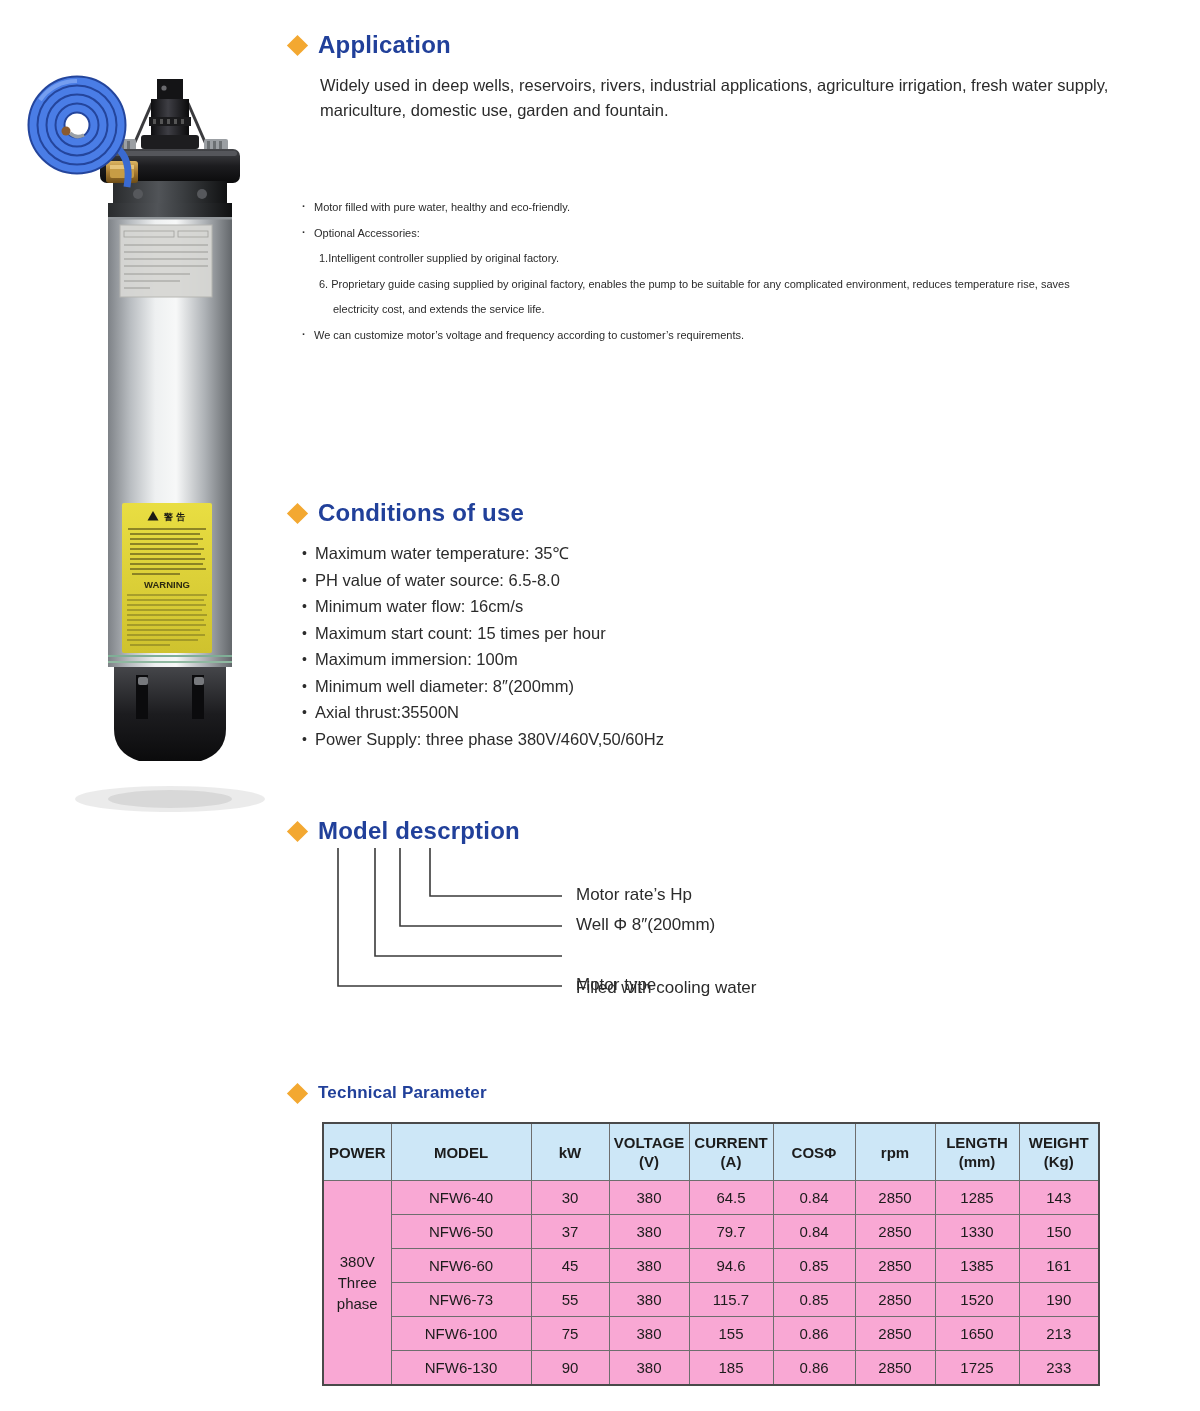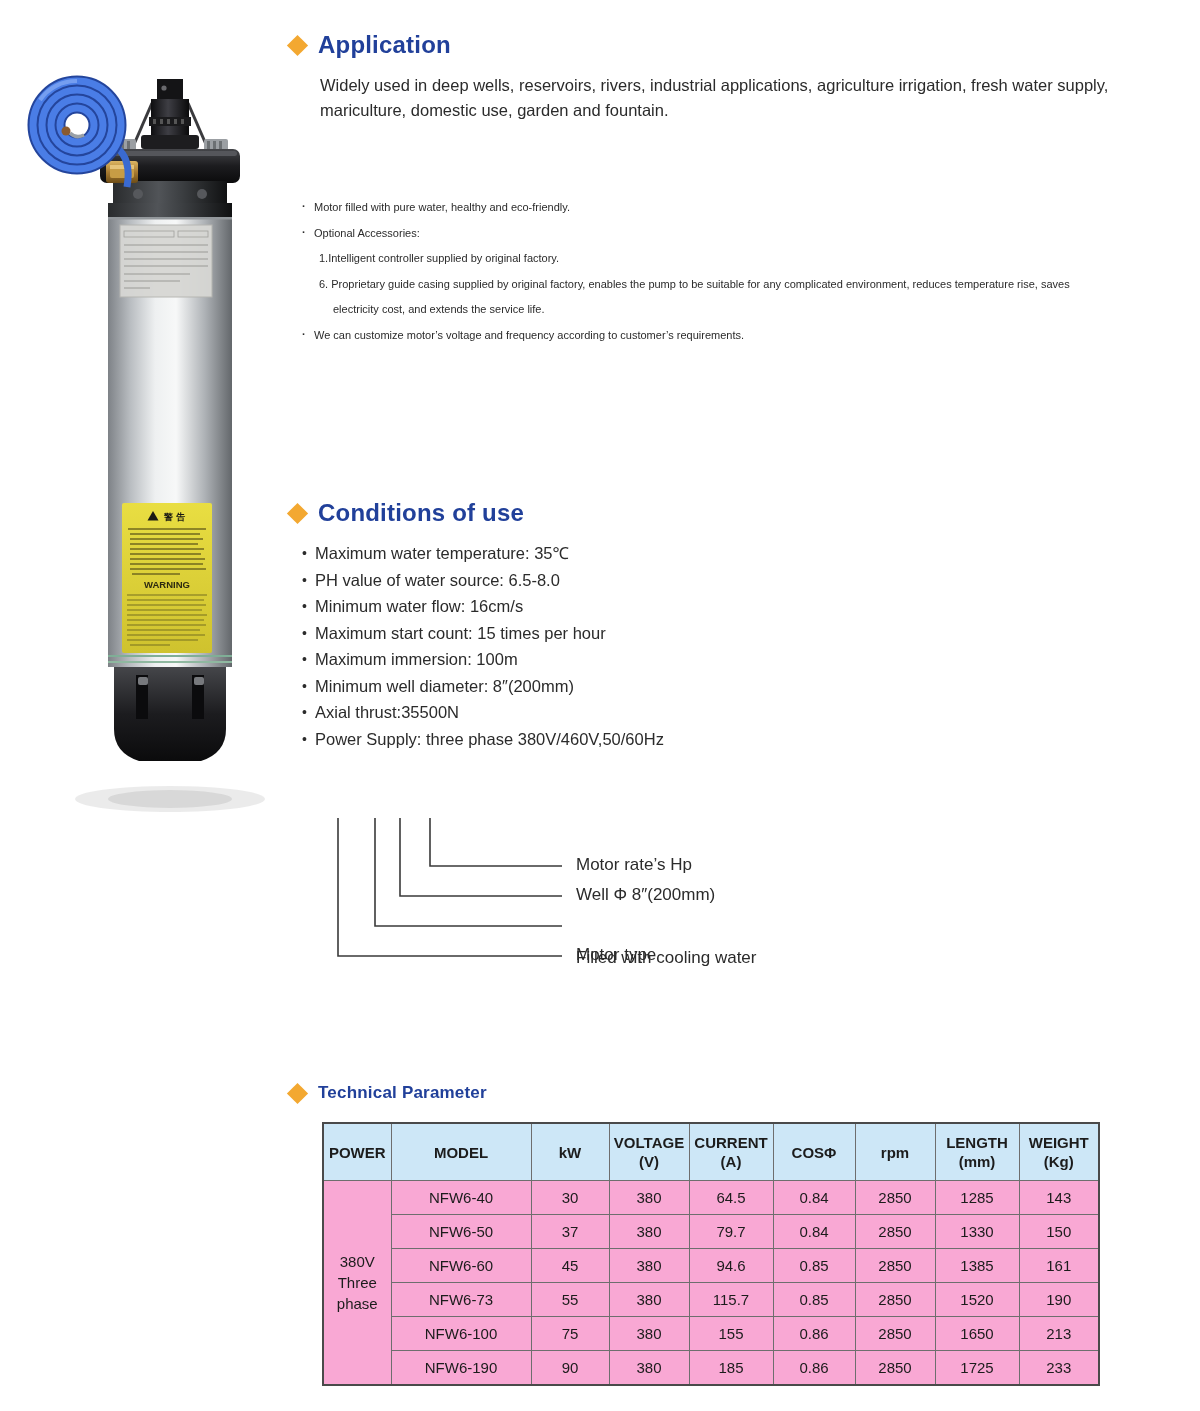--- a/index.html
+++ b/index.html
@@ -240,20 +240,24 @@
       <div class="cond-item">Minimum water flow: 16cm/s</div>
       <div class="cond-item">Maximum start count: 15 times per hour</div>
       <div class="cond-item">Maximum immersion: 100m</div>
       <div class="cond-item">Minimum well diameter: 8″(200mm)</div>
       <div class="cond-item">Axial thrust:35500N</div>
       <div class="cond-item">Power Supply: three phase 380V/460V,50/60Hz</div>
     </div>
   </div>
 
   <div class="section" style="top:816px;">
+    <div class="title-row">
+      <div class="diamond"></div>
+      <div class="section-title">Model descrption</div>
+    </div>
 
 
     <div class="model-diagram">
       <svg width="640" height="165" viewBox="0 0 640 165" style="position:absolute;left:0;top:0;">
         <g fill="none" stroke="#3a3a3a" stroke-width="1.6">
           <polyline points="110,2 110,50 242,50"></polyline>
           <polyline points="80,2 80,80 242,80"></polyline>
           <polyline points="55,2 55,110 242,110"></polyline>
           <polyline points="18,2 18,140 242,140"></polyline>
         </g>
@@ -346,21 +350,21 @@
           <td>NFW6-100</td>
           <td>75</td>
           <td>380</td>
           <td>155</td>
           <td>0.86</td>
           <td>2850</td>
           <td>1650</td>
           <td>213</td>
         </tr>
         <tr>
-          <td>NFW6-190</td>
+          <td>NFW6-130</td>
           <td>90</td>
           <td>380</td>
           <td>185</td>
           <td>0.86</td>
           <td>2850</td>
           <td>1725</td>
           <td>233</td>
         </tr>
       </tbody>
     </table>

